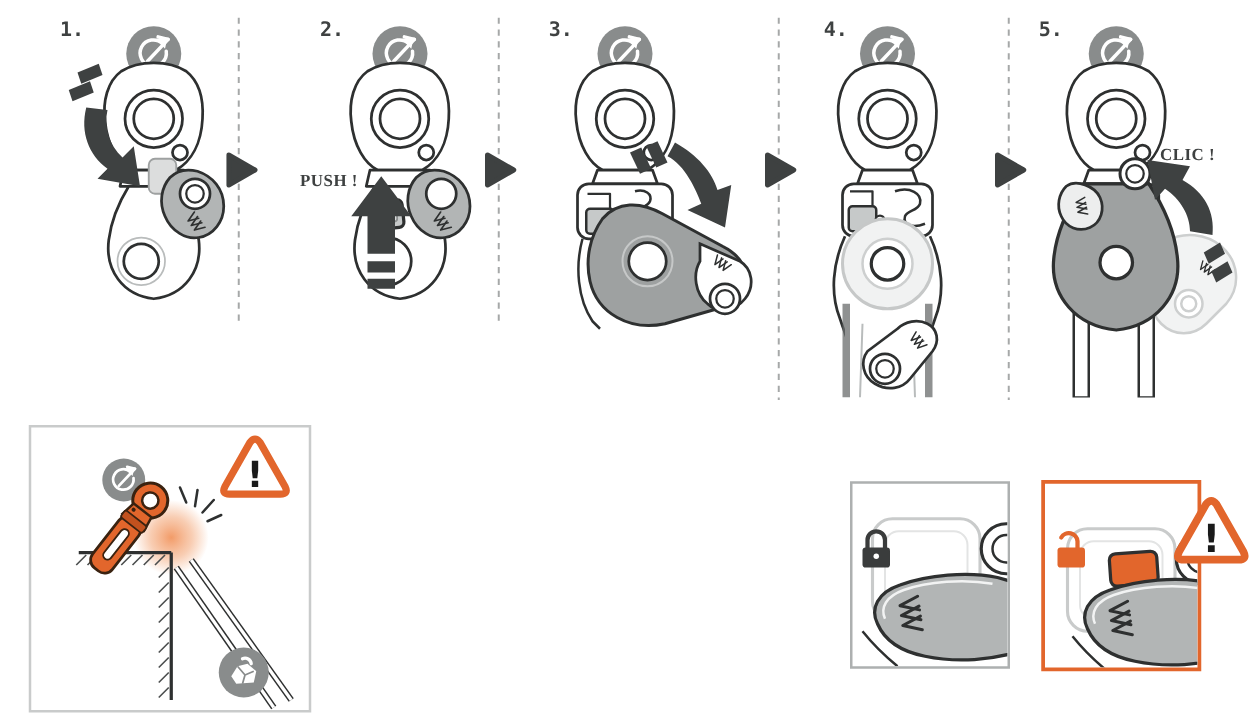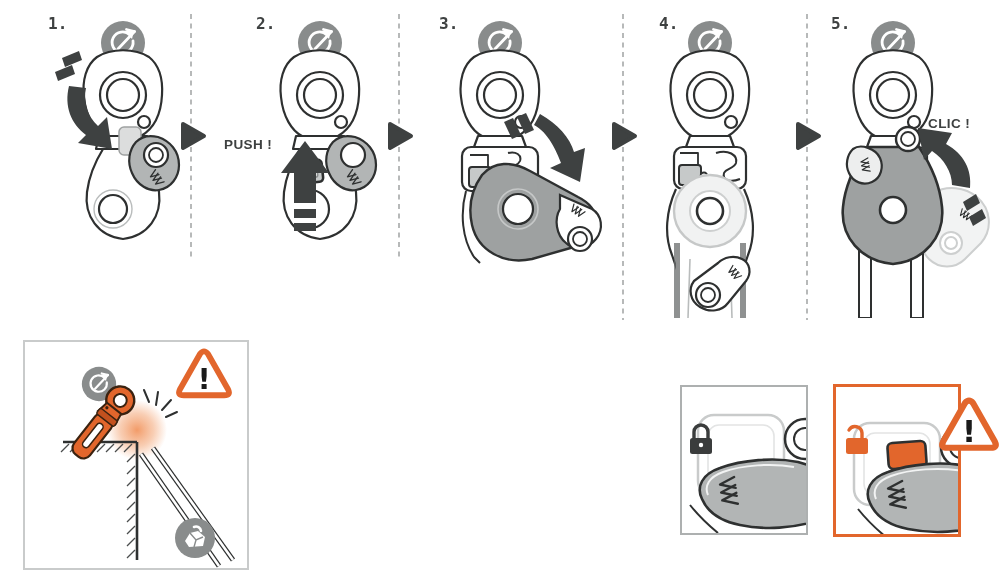--- a/index.html
+++ b/index.html
@@ -1,20 +1,20 @@
 <!DOCTYPE html>
 <html><head>
 <meta charset="utf-8">
 <style>
   html,body{margin:0;padding:0;background:#fff;}
   .canvas{position:relative;width:1000px;height:580px;background:#ffffff;overflow:hidden;
           font-family:"DejaVu Sans",sans-serif;}
   .abs{position:absolute;}
   .step-num{font-family:"DejaVu Sans Mono",monospace;font-weight:bold;font-size:16px;color:#3E4141;}
-  .action-label{font-family:Liberation Sans, sans-serif;font-weight:bold;font-size:13.5px;
+  .action-label{font-family:Liberation Serif, serif;font-weight:bold;font-size:13.5px;
                 color:#3E4141;letter-spacing:0.4px;white-space:nowrap;}
   .sep{width:8px;}
   .panel{position:absolute;background:#fff;box-sizing:border-box;}
   .panel-warning{border:2px solid #C9CBCB;}
   .panel-locked{border:2px solid #ADB0B0;}
   .panel-unlocked{border:3px solid #E2662C;}
   .clip{position:absolute;inset:0;overflow:hidden;}
   svg{display:block;}
 </style>
 </head>
@@ -104,21 +104,21 @@
   </svg>
 
   <svg class="abs sep" style="left:187px;top:14px;" width="8" height="246">
     <line x1="4" y1="0" x2="4" y2="246" stroke="#A6A8A8" stroke-width="1.6" stroke-dasharray="5 4.5"></line>
   </svg>
   <svg class="abs" style="left:181px;top:121px;" width="26" height="30">
     <path d="M 2,3 L 23,15 L 2,27 Z" fill="#3E4141" stroke="#3E4141" stroke-width="4" stroke-linejoin="round"></path>
   </svg>
 
   <div class="abs step-num" style="left:256px;top:14px;">2.</div>
-  <div class="abs action-label" style="left:224px;top:137px;">PUSH !</div>
+  <div class="abs action-label" style="left:240px;top:137px;">PUSH !</div>
   <svg class="abs" style="left:220px;top:6px;" width="200" height="280" viewBox="0 0 200 280">
     <g transform="translate(100,37)">
       <use href="#swivel-badge"></use>
       <g fill="#fff" stroke="#2E3030" stroke-width="2.2" stroke-linejoin="round">
         <path d="M -26,14 C -37,22 -41,38 -39,54 C -37,74 -28,88 -18,93 L 18,93
                  C 30,86 38,72 39,52 C 40,36 36,22 26,14 C 12,5 -12,5 -26,14 Z"></path>
         <circle cx="0" cy="52" r="23"></circle>
         <circle cx="0" cy="52" r="16"></circle>
         <circle cx="21" cy="79" r="6"></circle>
         <path d="M -24,93 L 24,93 L 27,106 L -27,106 Z"></path>

